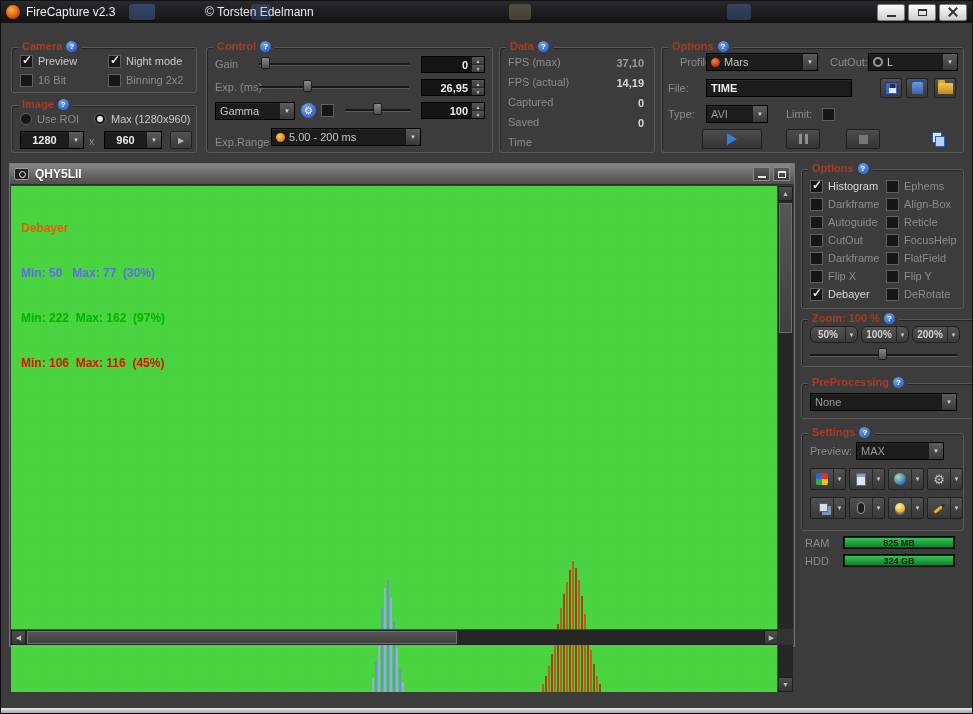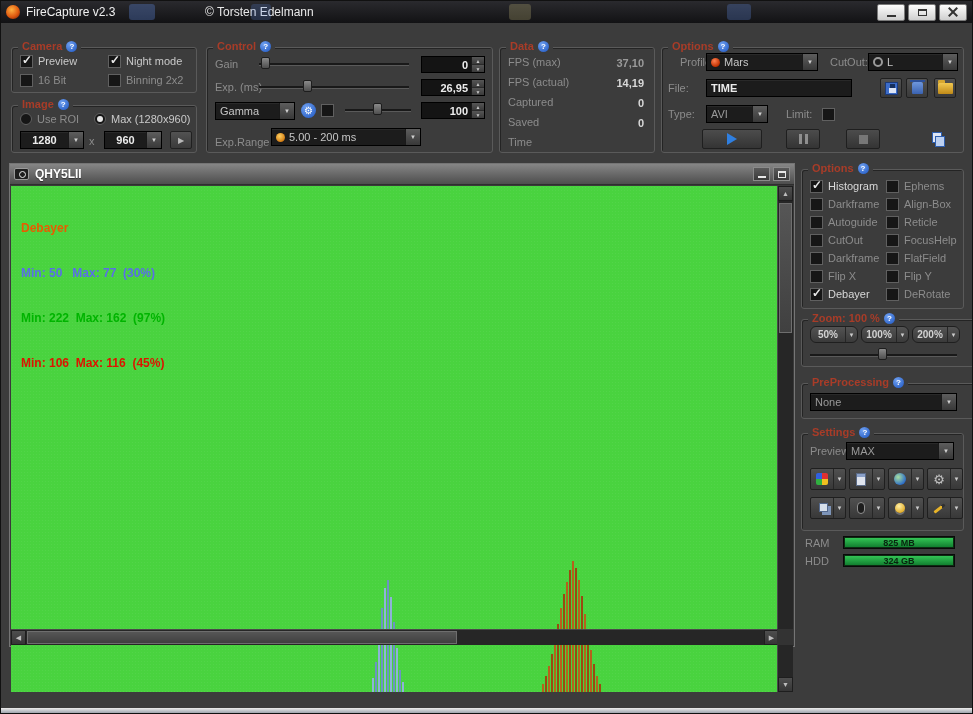--- a/index.html
+++ b/index.html
@@ -498,21 +498,21 @@
   </div>
 
   <div class="panel" style="left:800px;top:432px;width:163px;height:98px">
     <div class="legend">
         <span>Settings</span>
         <span class="help">?</span>
       </div>
     <div class="row" style="left:8px;top:9px">
         <span class="lab dim">Preview:</span>
       </div>
-    <div class="combo" style="left:44px;top:8px;width:108px">
+    <div class="combo" style="left:54px;top:8px;width:88px">
       <span class="txt">
           <span class="dim">MAX</span>
         </span>
       <span class="btn">▼</span>
     </div>
 
     <div class="sbtn" style="left:8px;top:34px">
         <span class="ic">
           <span class="i-palette"></span>
         </span>

